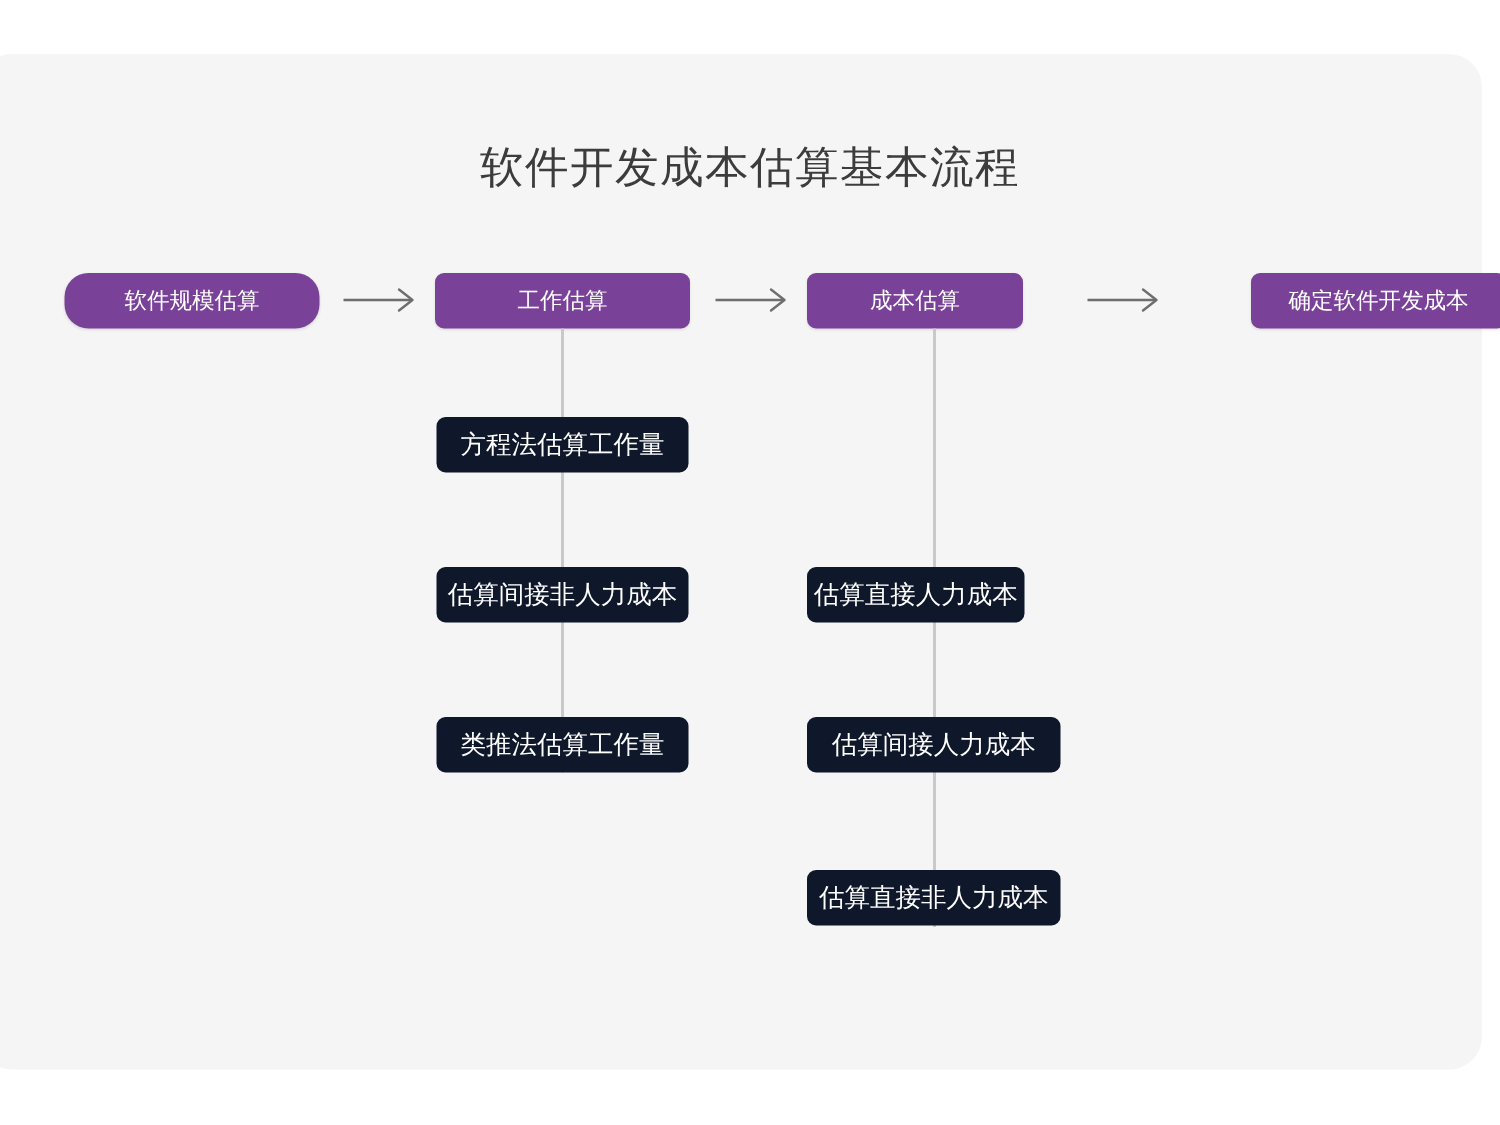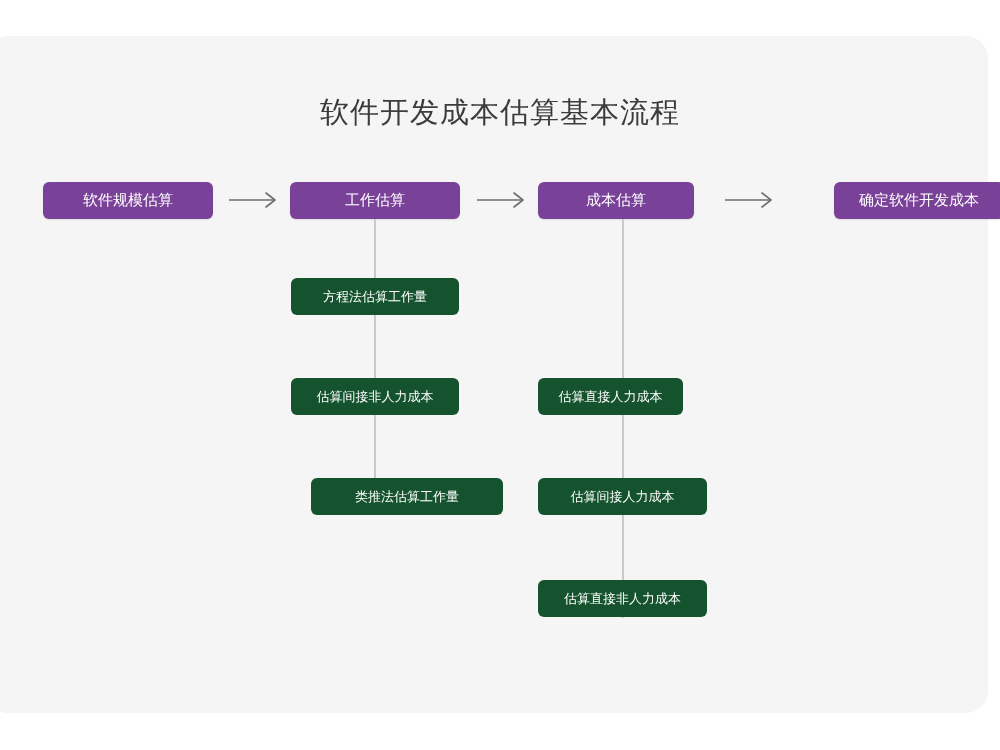--- a/index.html
+++ b/index.html
@@ -58,23 +58,23 @@
 
   .node.primary {
     background: #7a4199;
     color: #ffffff;
     font-size: 15px;
     height: 37px;
     box-shadow: 0 1px 2px rgba(0,0,0,0.10);
   }
 
   .node.secondary {
-    background: #14532d;
+    background: #0f172a;
     color: #ffffff;
-    font-size: 13px;
+    font-size: 17px;
     height: 37px;
   }
 
   
   .arrow {
     position: absolute;
     height: 20px;
     top: 190px;
   }
   .arrow svg { display: block; }
@@ -88,25 +88,25 @@
 </style>
 </head>
 <body>
 
 <div id="canvas">
 
   <div class="card"></div>
 
   <div class="title">软件开发成本估算基本流程</div>
 
-  <div class="node primary" style="left:43px; top:182px; width:170px;">软件规模估算</div>
+  <div class="node primary" style="left:43px; top:182px; width:170px;border-radius:16px;">软件规模估算</div>
 
   <div class="node primary" style="left:290px; top:182px; width:170px;">工作估算</div>
 
-  <div class="node primary" style="left:538px; top:182px; width:156px;">成本估算</div>
+  <div class="node primary" style="left:538px; top:182px; width:144px;">成本估算</div>
 
   <div class="node primary" style="left:786px; top:182px; width:170px;margin-left:48px;">确定软件开发成本</div>
 
   <div class="arrow" style="left:228px; width:52px;">
     <svg width="52" height="20" viewBox="0 0 52 20">
       <line x1="1" y1="10" x2="46" y2="10" stroke="#6e6e6e" stroke-width="1.6"></line>
       <polyline points="38,3 47,10 38,17" fill="none" stroke="#6e6e6e" stroke-width="1.6" stroke-linecap="round" stroke-linejoin="round"></polyline>
     </svg>
   </div>
 
@@ -123,21 +123,21 @@
       <polyline points="38,3 47,10 38,17" fill="none" stroke="#6e6e6e" stroke-width="1.6" stroke-linecap="round" stroke-linejoin="round"></polyline>
     </svg>
   </div>
 
   <div class="vline" style="left:374px; top:219px; height:296px;"></div>
 
   <div class="node secondary" style="left:291px; top:278px; width:168px;">方程法估算工作量</div>
 
   <div class="node secondary" style="left:291px; top:378px; width:168px;">估算间接非人力成本</div>
 
-  <div class="node secondary" style="left:291px; top:478px; width:192px;margin-left:20px;">类推法估算工作量</div>
+  <div class="node secondary" style="left:291px; top:478px; width:168px;">类推法估算工作量</div>
 
   <div class="vline" style="left:622px; top:219px; height:399px;"></div>
 
 
   <div class="node secondary" style="left:538px; top:378px; width:145px;">估算直接人力成本</div>
 
   <div class="node secondary" style="left:538px; top:478px; width:169px;">估算间接人力成本</div>
 
   <div class="node secondary" style="left:538px; top:580px; width:169px;">估算直接非人力成本</div>
 

